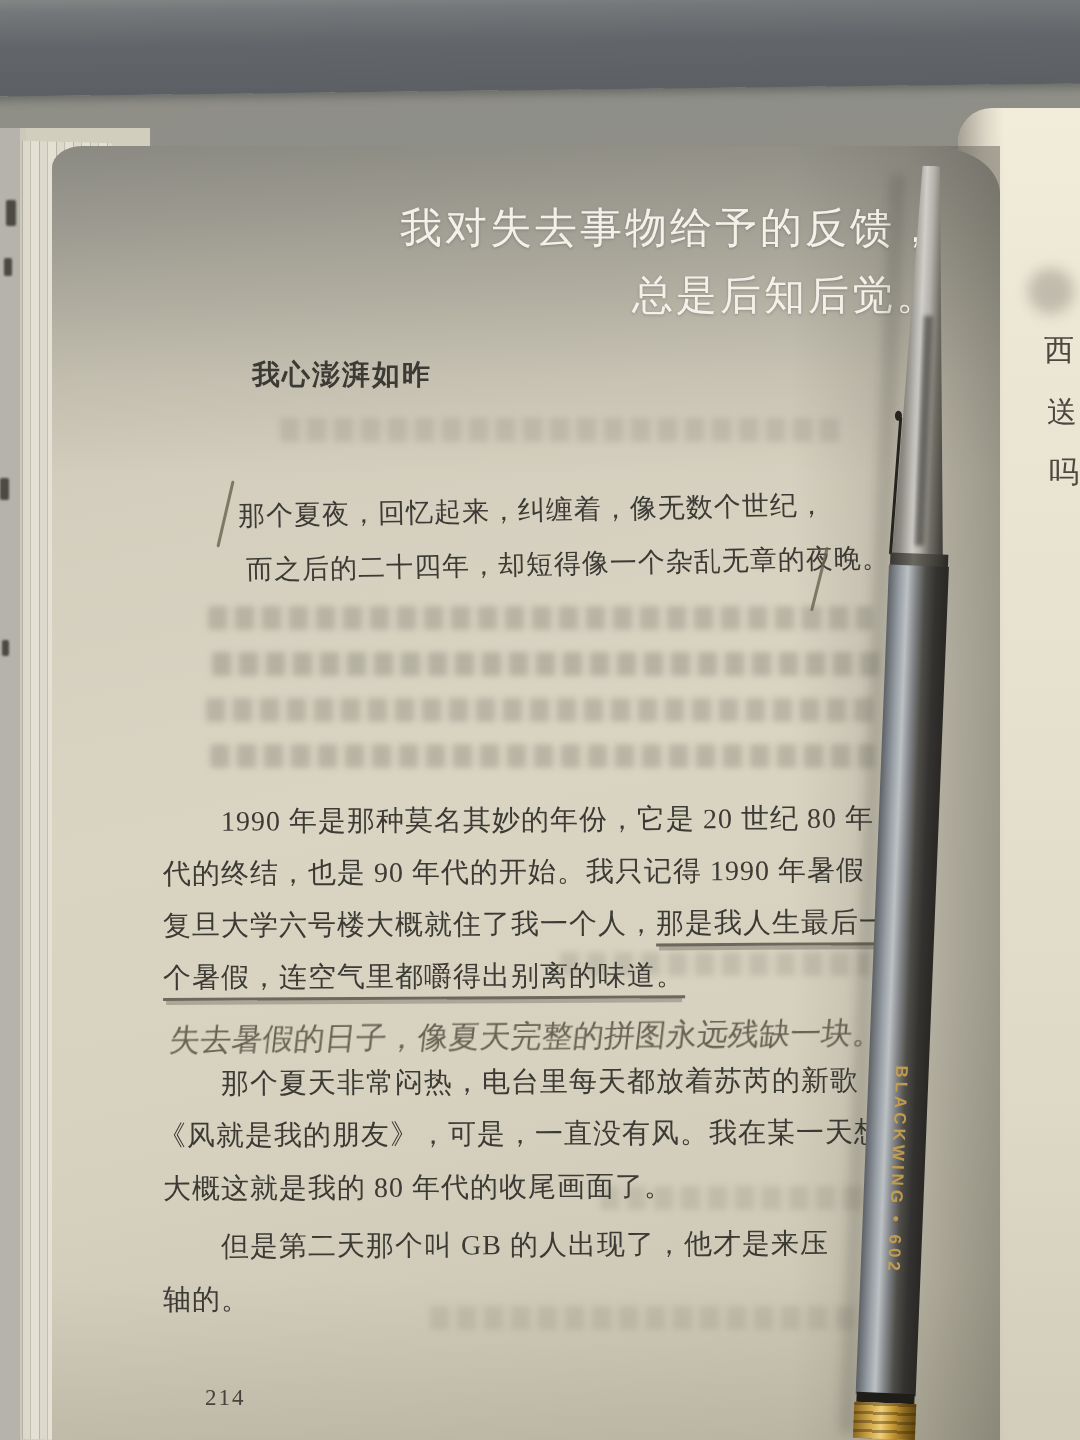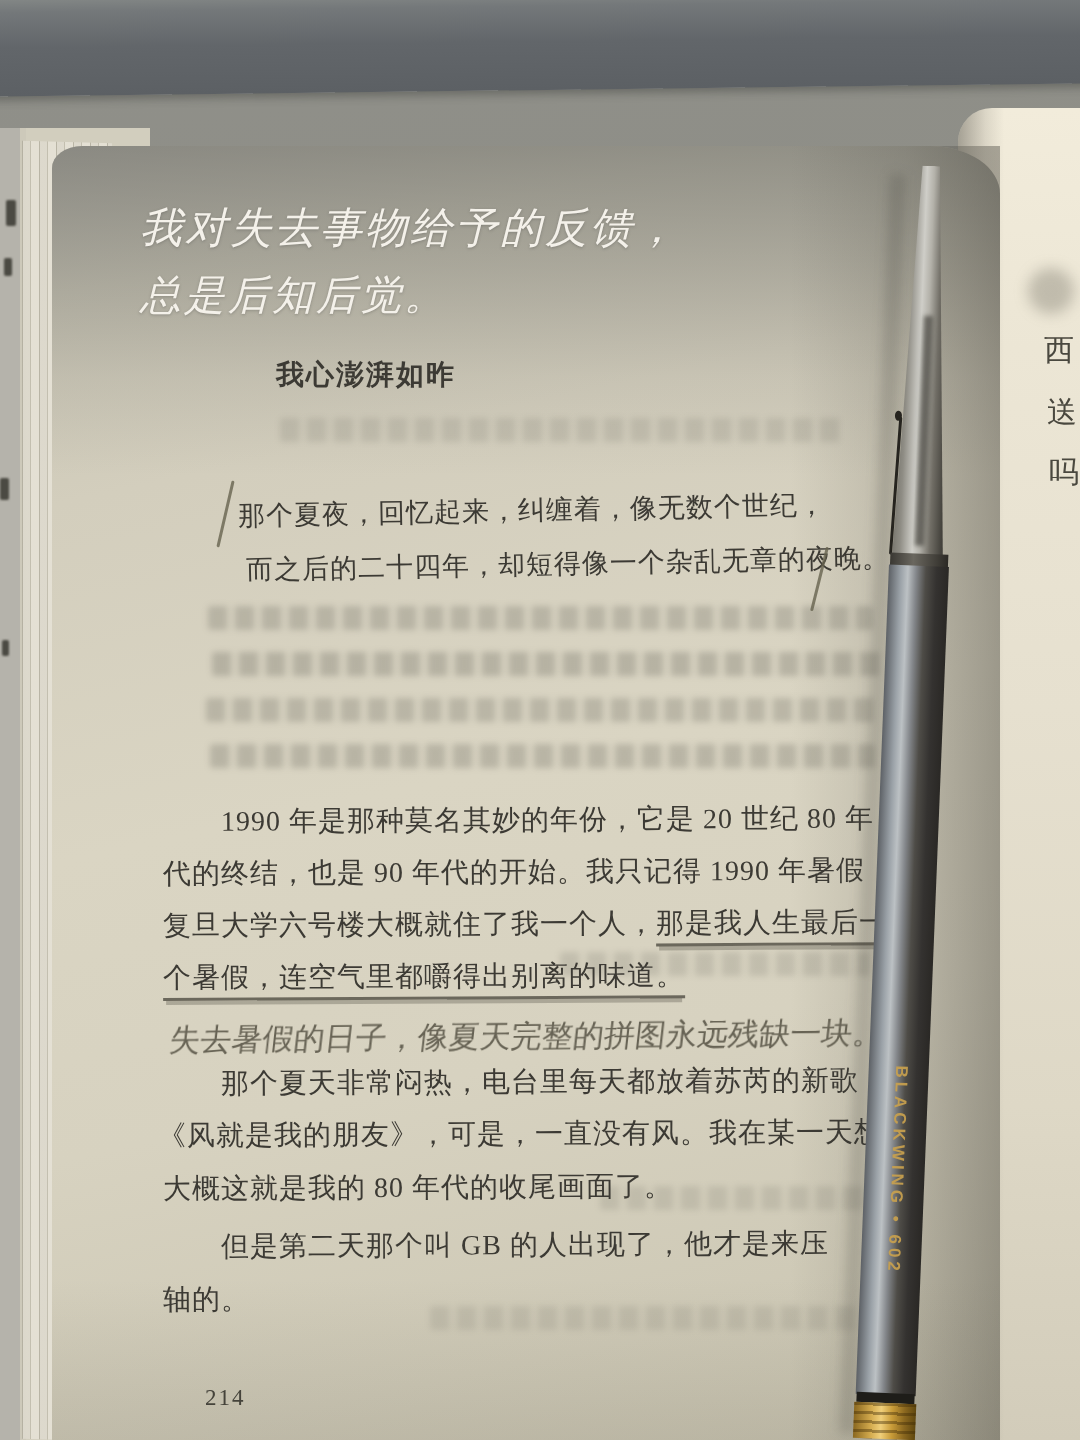--- a/index.html
+++ b/index.html
@@ -52,27 +52,27 @@
   }
   .page-gutter-shadow{
     position:absolute;left:790px;top:146px;width:210px;height:1294px;
     background:linear-gradient(90deg,transparent,rgba(86,84,75,.20) 55%,rgba(70,68,60,.42) 100%);
   }
   .page-bottom-shade{
     position:absolute;left:52px;top:1280px;width:948px;height:160px;
     background:linear-gradient(180deg,transparent,rgba(110,107,96,.16));
   }
   
-  .caption{position:absolute;left:140px;top:200px;width:800px;text-align:left;color:#f4f1ea;
-    text-shadow:0 1px 3px rgba(70,70,66,.35);font-style:italic;}
+  .caption{position:absolute;left:140px;top:200px;width:800px;text-align:right;color:#f4f1ea;
+    text-shadow:0 1px 3px rgba(70,70,66,.35);}
   .caption .l1{font-size:42px;letter-spacing:3px;}
   .caption .l2{font-size:41px;letter-spacing:3px;margin-top:12px;}
   
   .print{color:#3c3a34;position:absolute;white-space:nowrap;}
-  .title{left:252px;top:356px;font-size:28px;font-weight:bold;letter-spacing:2px;margin-left:24px;}
+  .title{left:252px;top:356px;font-size:28px;font-weight:bold;letter-spacing:2px;}
   .quote{font-size:27px;letter-spacing:1px;transform:rotate(-1.1deg);transform-origin:left center;}
   .q1{left:238px;top:498px;}
   .q2{left:246px;top:552px;}
   .body-line{font-size:28px;letter-spacing:1px;left:163px;width:720px;transform:rotate(-0.3deg);transform-origin:left center;}
   .pencil-underline{border-bottom:3px solid rgba(88,85,74,.85);padding-bottom:5px;
     box-shadow:0 7px 0 -3px rgba(88,85,74,.35);}
   .handwriting{
     position:absolute;left:170px;top:1016px;font-size:31px;color:#5e5a4c;white-space:nowrap;
     transform:skewX(-7deg) rotate(-0.6deg);letter-spacing:0px;opacity:.92;filter:blur(.4px);
   }

